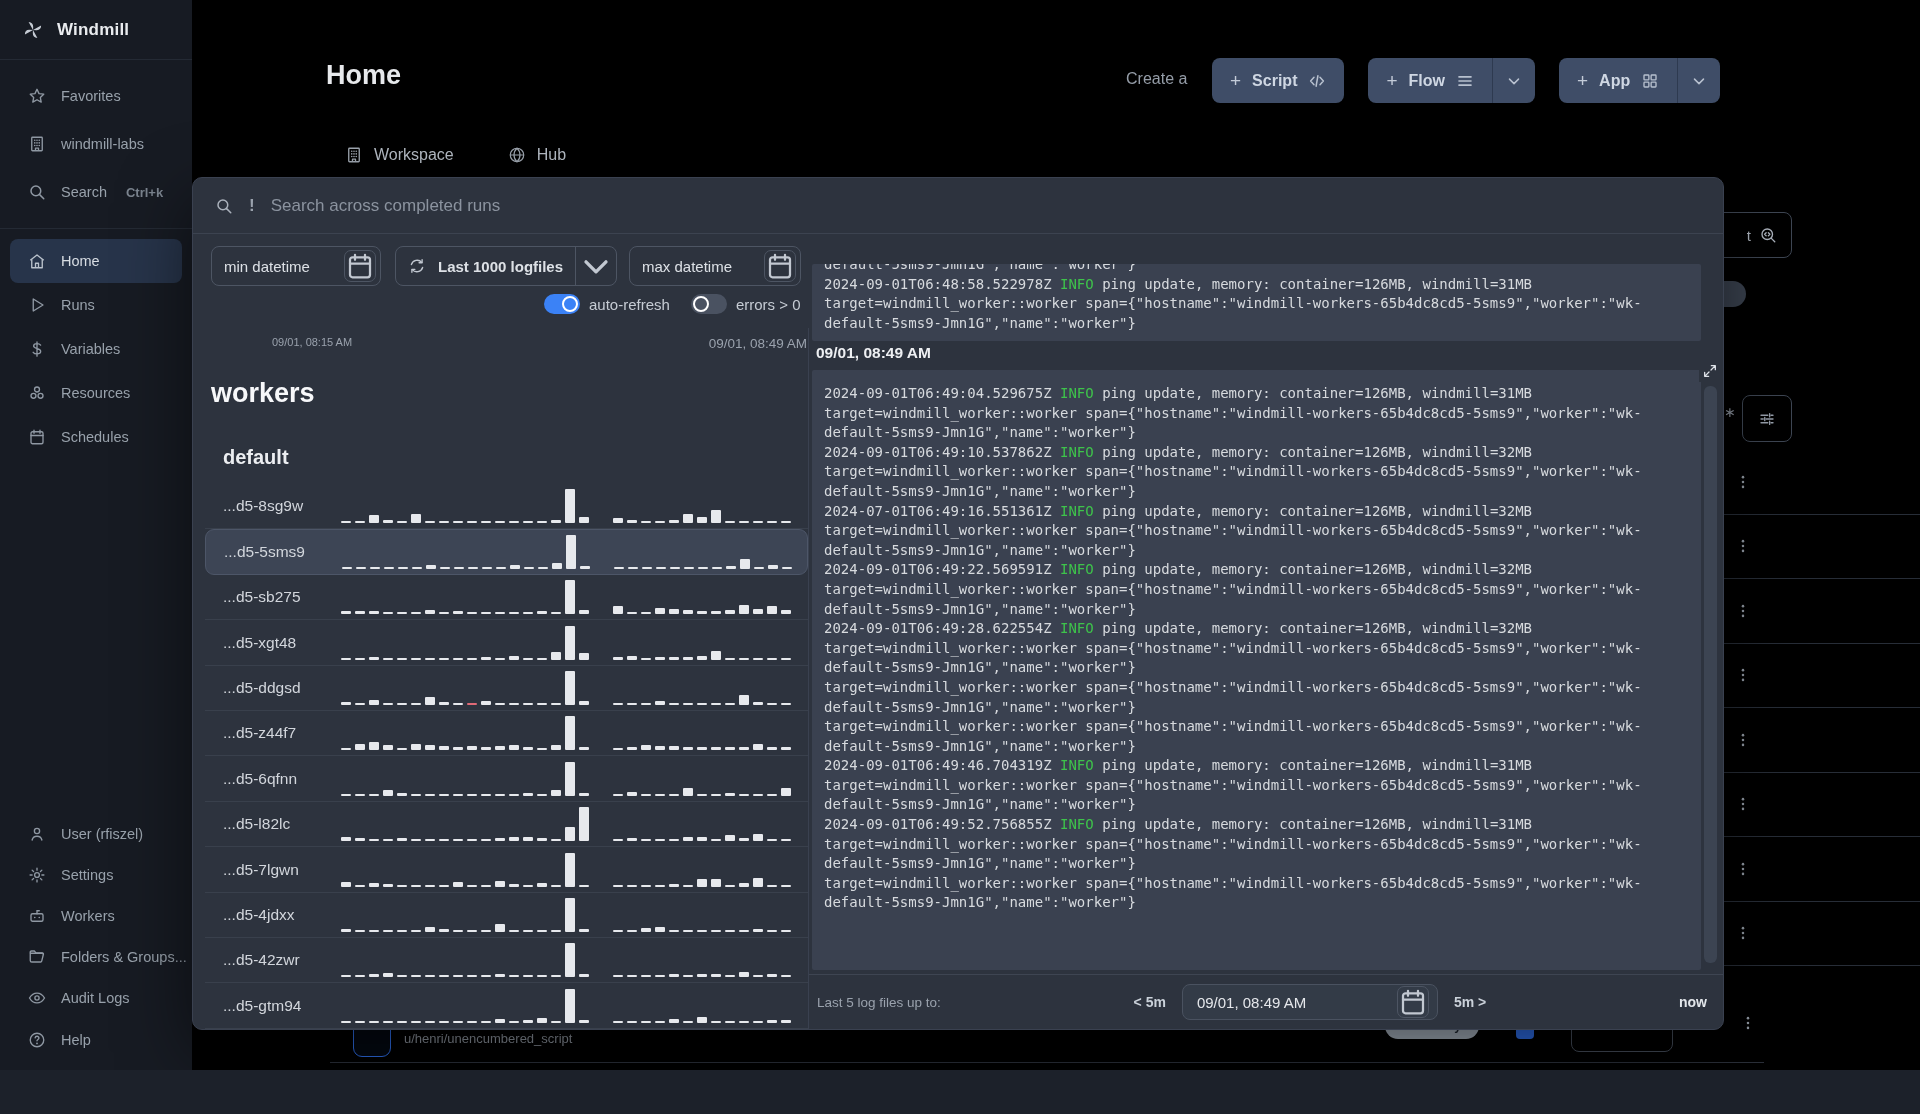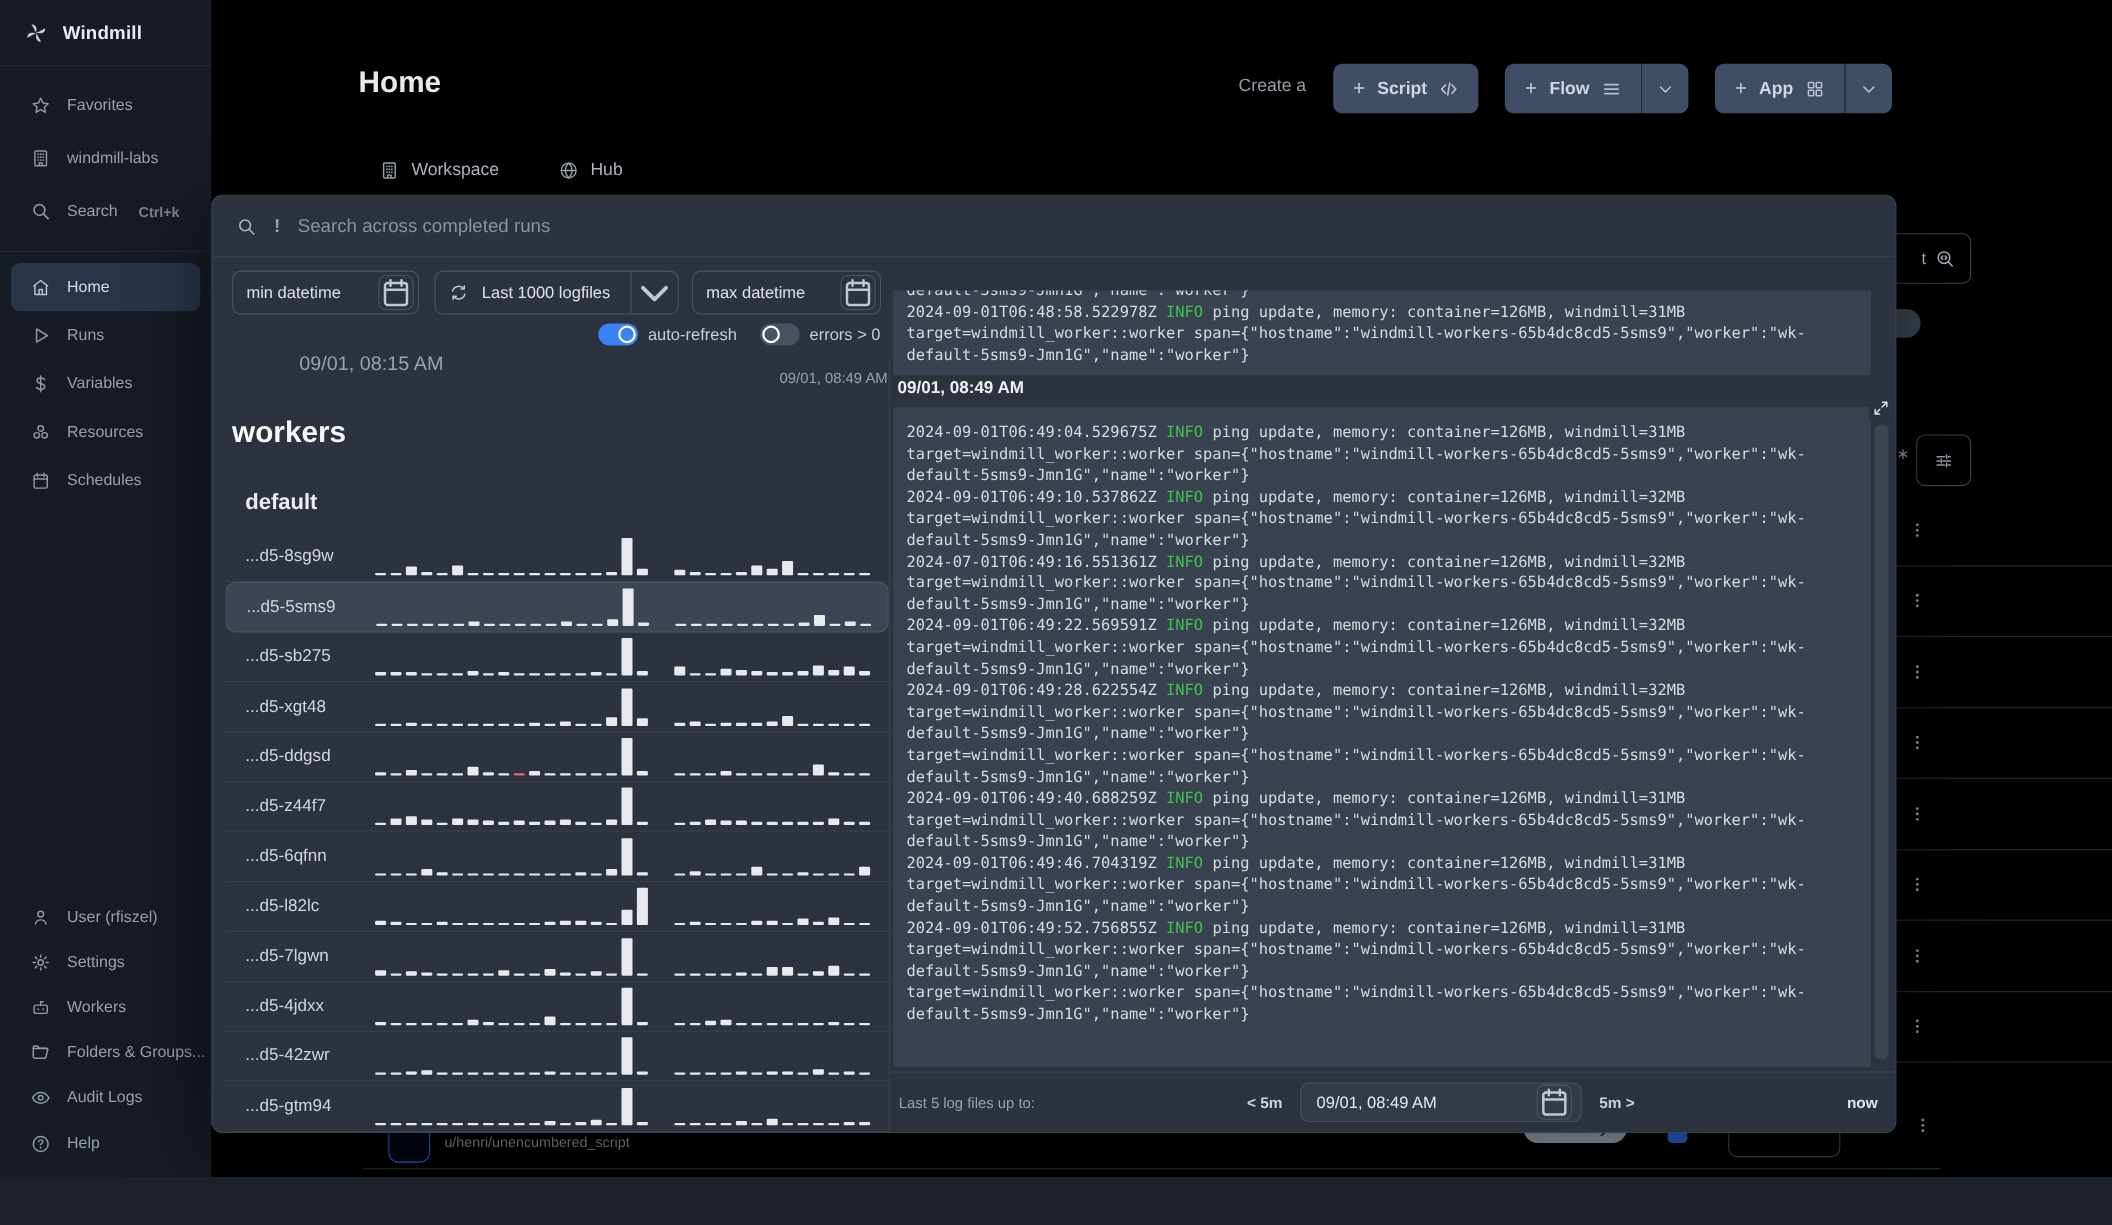--- a/index.html
+++ b/index.html
@@ -83,36 +83,36 @@
   .ov-bang{color:#9aa2ad;font-size:17px;font-weight:600}
   .ov-search-input{flex:1;background:none;border:none;outline:none;color:#d7dbe0;font-size:17px;font-family:inherit;height:100%}
   .ov-search-input::placeholder{color:#8b939f}
 
   .ctl{position:absolute;height:40px;border:1px solid #4d5563;border-radius:8px;display:flex;align-items:center;color:#dde1e6;font-size:15px;background:transparent}
   .ctl .lab{padding:0 12px;white-space:nowrap}
   .mini-iconbox{width:32px;height:32px;border:1px solid #4d5563;border-radius:7px;display:flex;align-items:center;justify-content:center;color:#c2c8d1;margin-right:4px}
   .ctl-min{left:18px;top:68px;width:170px;justify-content:space-between}
   .ctl-range{left:202px;top:68px;width:222px}
   .ctl-range .icon{color:#c2c8d1;margin-left:12px}
-  .ctl-range .lab{font-weight:400}
+  .ctl-range .lab{font-weight:700}
   .ctl-range .vsep{width:1px;align-self:stretch;background:#4d5563;margin-left:auto}
   .ctl-range .chev{width:42px;display:flex;align-items:center;justify-content:center;color:#c2c8d1;cursor:pointer}
   .ctl-max{left:436px;top:68px;width:172px;justify-content:space-between}
 
   .toggles-row{position:absolute;left:351px;top:116px;width:264px;display:flex;align-items:center;gap:9px}
   .toggle{width:36px;height:20px;border-radius:10px;position:relative;flex:0 0 auto;cursor:pointer}
   .toggle.on{background:#3b82f6}
   .toggle.off{background:#4a5261}
   .knob{position:absolute;top:2px;width:16px;height:16px;border-radius:50%;border:2px solid #fff;background:transparent}
   .on .knob{right:2px}
   .off .knob{left:2px}
   .toggle-label{font-size:15px;color:#c6ccd4;white-space:nowrap}
   .toggle-label.first{margin-right:12px}
 
-  .ts-start{position:absolute;left:79px;top:142px;font-size:18px;color:#9aa2ad}
+  .ts-start{position:absolute;left:79px;top:158px;font-size:11px;color:#9aa2ad}
   .ts-end{position:absolute;left:460px;top:158px;width:154px;text-align:right;font-size:13.5px;color:#9aa2ad}
   .workers-title{position:absolute;left:18px;top:200px;font-size:27px;font-weight:700;color:#f7f8fa}
   .group-title{position:absolute;left:30px;top:268px;font-size:20px;font-weight:700;color:#eceef1}
 
   .workers-list{position:absolute;left:12px;top:306px;width:603px;bottom:0;overflow:hidden}
   .worker-row{height:45.4px;display:flex;align-items:flex-end;padding-left:18px;border-bottom:1px solid rgba(148,163,184,.12);cursor:pointer}
   .worker-name{flex:0 0 118px;font-size:15.5px;color:#d2d6dc;margin-bottom:13px}
   .spark{display:flex;align-items:flex-end;gap:4px;height:38px;padding-bottom:5px}
   .bar{width:10px;background:#e7e9ed;border-radius:1px;flex:0 0 auto}
   .bar.err{background:#e06a77}
@@ -1037,21 +1037,20 @@
         <div class="log-entry">
           <div class="log-line"><span>2024-09-01T06:49:28.622554Z </span><span class="lv">INFO</span><span> ping update, memory: container=126MB, windmill=32MB</span></div>
           <div class="log-line">target=windmill_worker::worker span={"hostname":"windmill-workers-65b4dc8cd5-5sms9","worker":"wk-</div>
           <div class="log-line">default-5sms9-Jmn1G","name":"worker"}</div>
         </div>
         <div class="log-entry">
           <div class="log-line">target=windmill_worker::worker span={"hostname":"windmill-workers-65b4dc8cd5-5sms9","worker":"wk-</div>
           <div class="log-line">default-5sms9-Jmn1G","name":"worker"}</div>
         </div>
         <div class="log-entry">
-          <div class="log-line"><span>2024-09-01T06:49:40.688259Z </span><span class="lv">INFO</span><span> ping update, memory: container=126MB, windmill=31MB</span></div>
           <div class="log-line">target=windmill_worker::worker span={"hostname":"windmill-workers-65b4dc8cd5-5sms9","worker":"wk-</div>
           <div class="log-line">default-5sms9-Jmn1G","name":"worker"}</div>
         </div>
         <div class="log-entry">
           <div class="log-line"><span>2024-09-01T06:49:46.704319Z </span><span class="lv">INFO</span><span> ping update, memory: container=126MB, windmill=31MB</span></div>
           <div class="log-line">target=windmill_worker::worker span={"hostname":"windmill-workers-65b4dc8cd5-5sms9","worker":"wk-</div>
           <div class="log-line">default-5sms9-Jmn1G","name":"worker"}</div>
         </div>
         <div class="log-entry">
           <div class="log-line"><span>2024-09-01T06:49:52.756855Z </span><span class="lv">INFO</span><span> ping update, memory: container=126MB, windmill=31MB</span></div>

